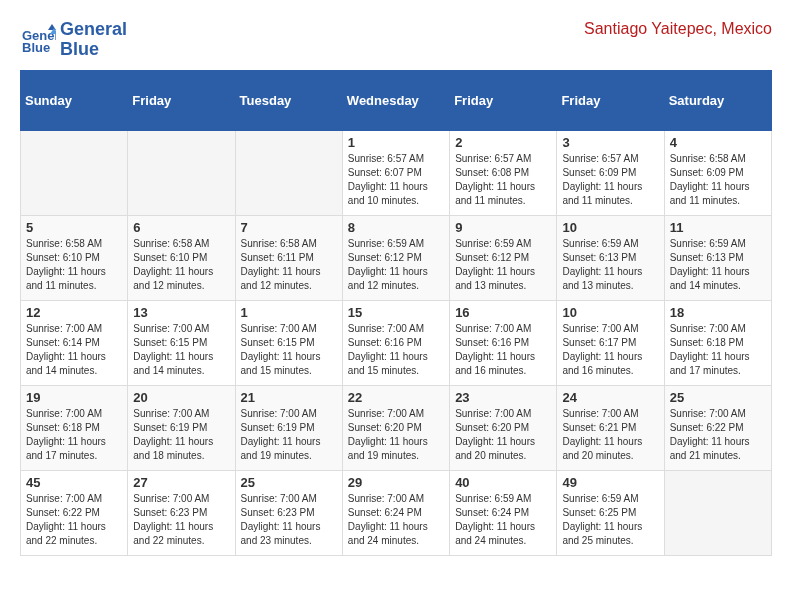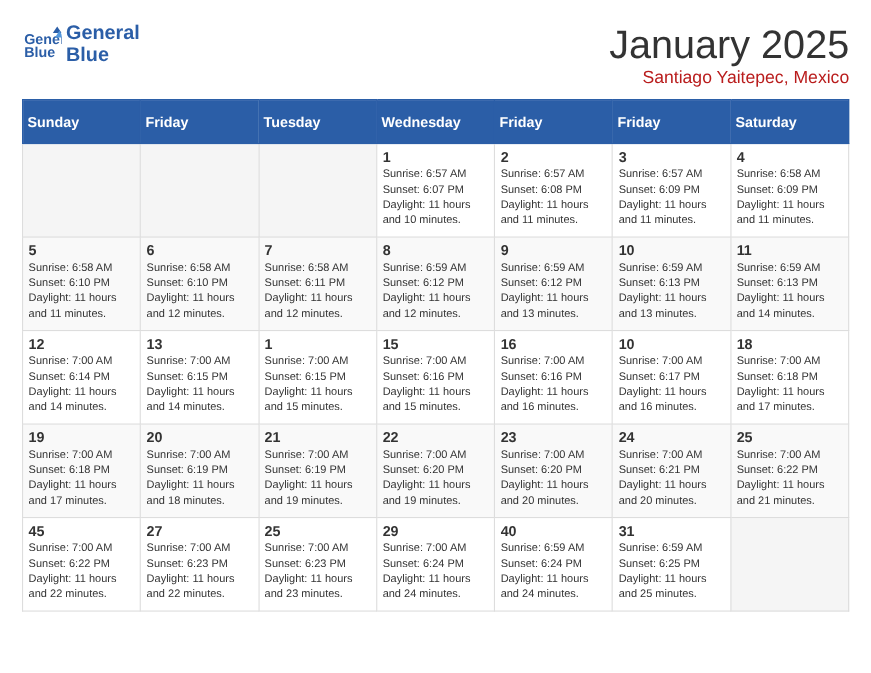--- a/index.html
+++ b/index.html
@@ -39,21 +39,21 @@
     }
     table {
       width: 100%;
       border-collapse: collapse;
       border: 1px solid #ccc;
     }
     th {
       background-color: #2b5ea7;
       color: #fff;
       font-size: 13px;
-      padding: 12px 4px;
+      padding: 22px 4px;
       text-align: left;
       border: 1px solid #2b5ea7;
       margin-left: 36px;
     }
     td {
       vertical-align: top;
       border: 1px solid #ddd;
       padding: 4px 5px;
       width: calc(100% / 7);
       height: 85px;
@@ -91,21 +91,20 @@
       <text x="2" y="30" font-size="13" font-weight="bold" fill="#2b5ea7">Blue</text>
       <polygon points="28,8 36,8 32,2" fill="#2b5ea7"></polygon>
       <polygon points="30,12 38,12 34,6" fill="#5599dd"></polygon>
     </svg>
     <div style="display:flex;flex-direction:column;line-height:1.1;">
       <span style="font-size:18px;font-weight:bold;color:#2b5ea7;">General</span>
       <span style="font-size:18px;font-weight:bold;color:#2b5ea7;">Blue</span>
     </div>
   </div>
   <div class="title-block">
-    <div class="month-title">January 2025</div>
     <div class="location-title">Santiago Yaitepec, Mexico</div>
   </div>
 </div>
 
 <table>
   <thead>
     <tr>
     <th>Sunday</th>
         <th>Friday</th>
         <th>Tuesday</th>
@@ -302,21 +301,21 @@
 Sunset: 6:24 PM
 Daylight: 11 hours and 24 minutes.</div>
         </td>
         <td>
           <span class="day-num">40</span>
           <div class="day-info" style="white-space: pre-line;">Sunrise: 6:59 AM
 Sunset: 6:24 PM
 Daylight: 11 hours and 24 minutes.</div>
         </td>
         <td>
-          <span class="day-num">31</span>
+          <span class="day-num">49</span>
           <div class="day-info" style="white-space: pre-line;">Sunrise: 6:59 AM
 Sunset: 6:25 PM
 Daylight: 11 hours and 25 minutes.</div>
         </td>
         <td class="empty"></td>
       </tr>
     </tbody>
 </table>
 
 </body></html>

